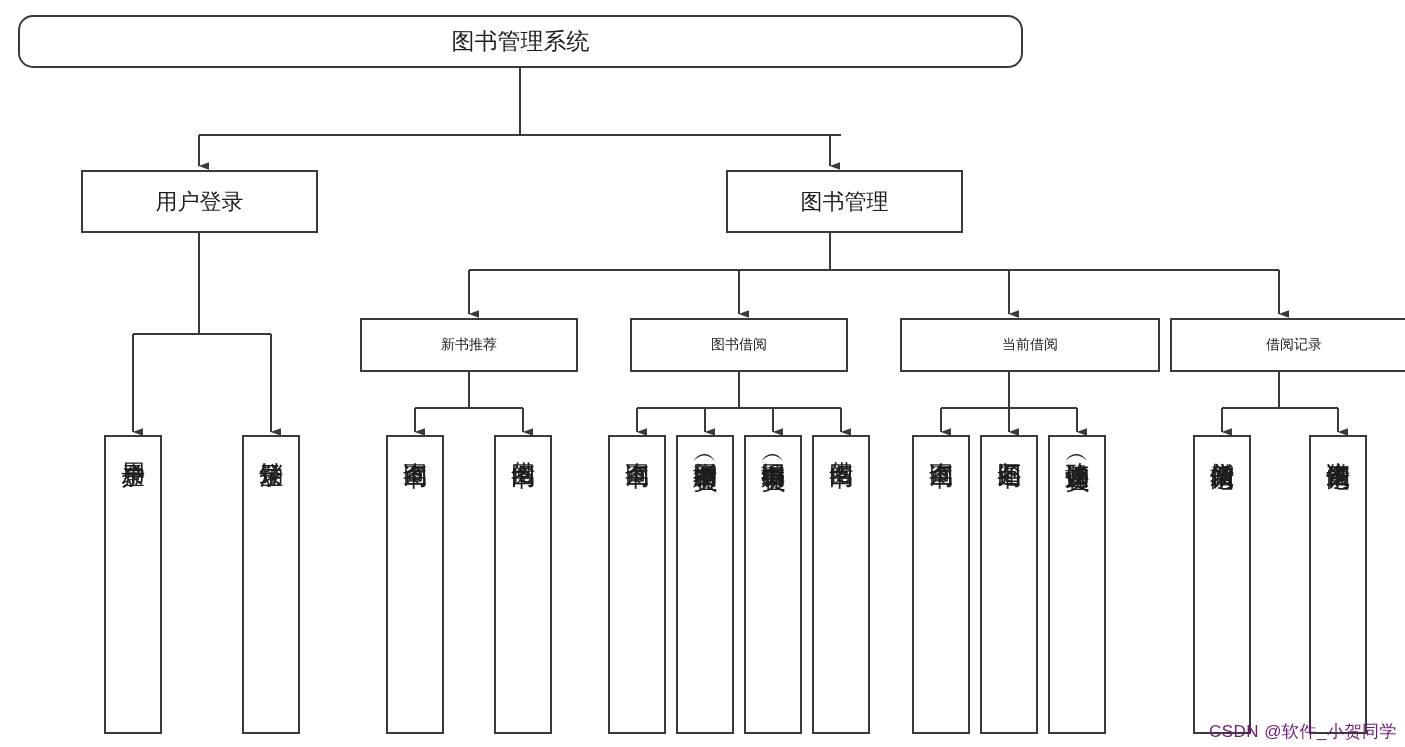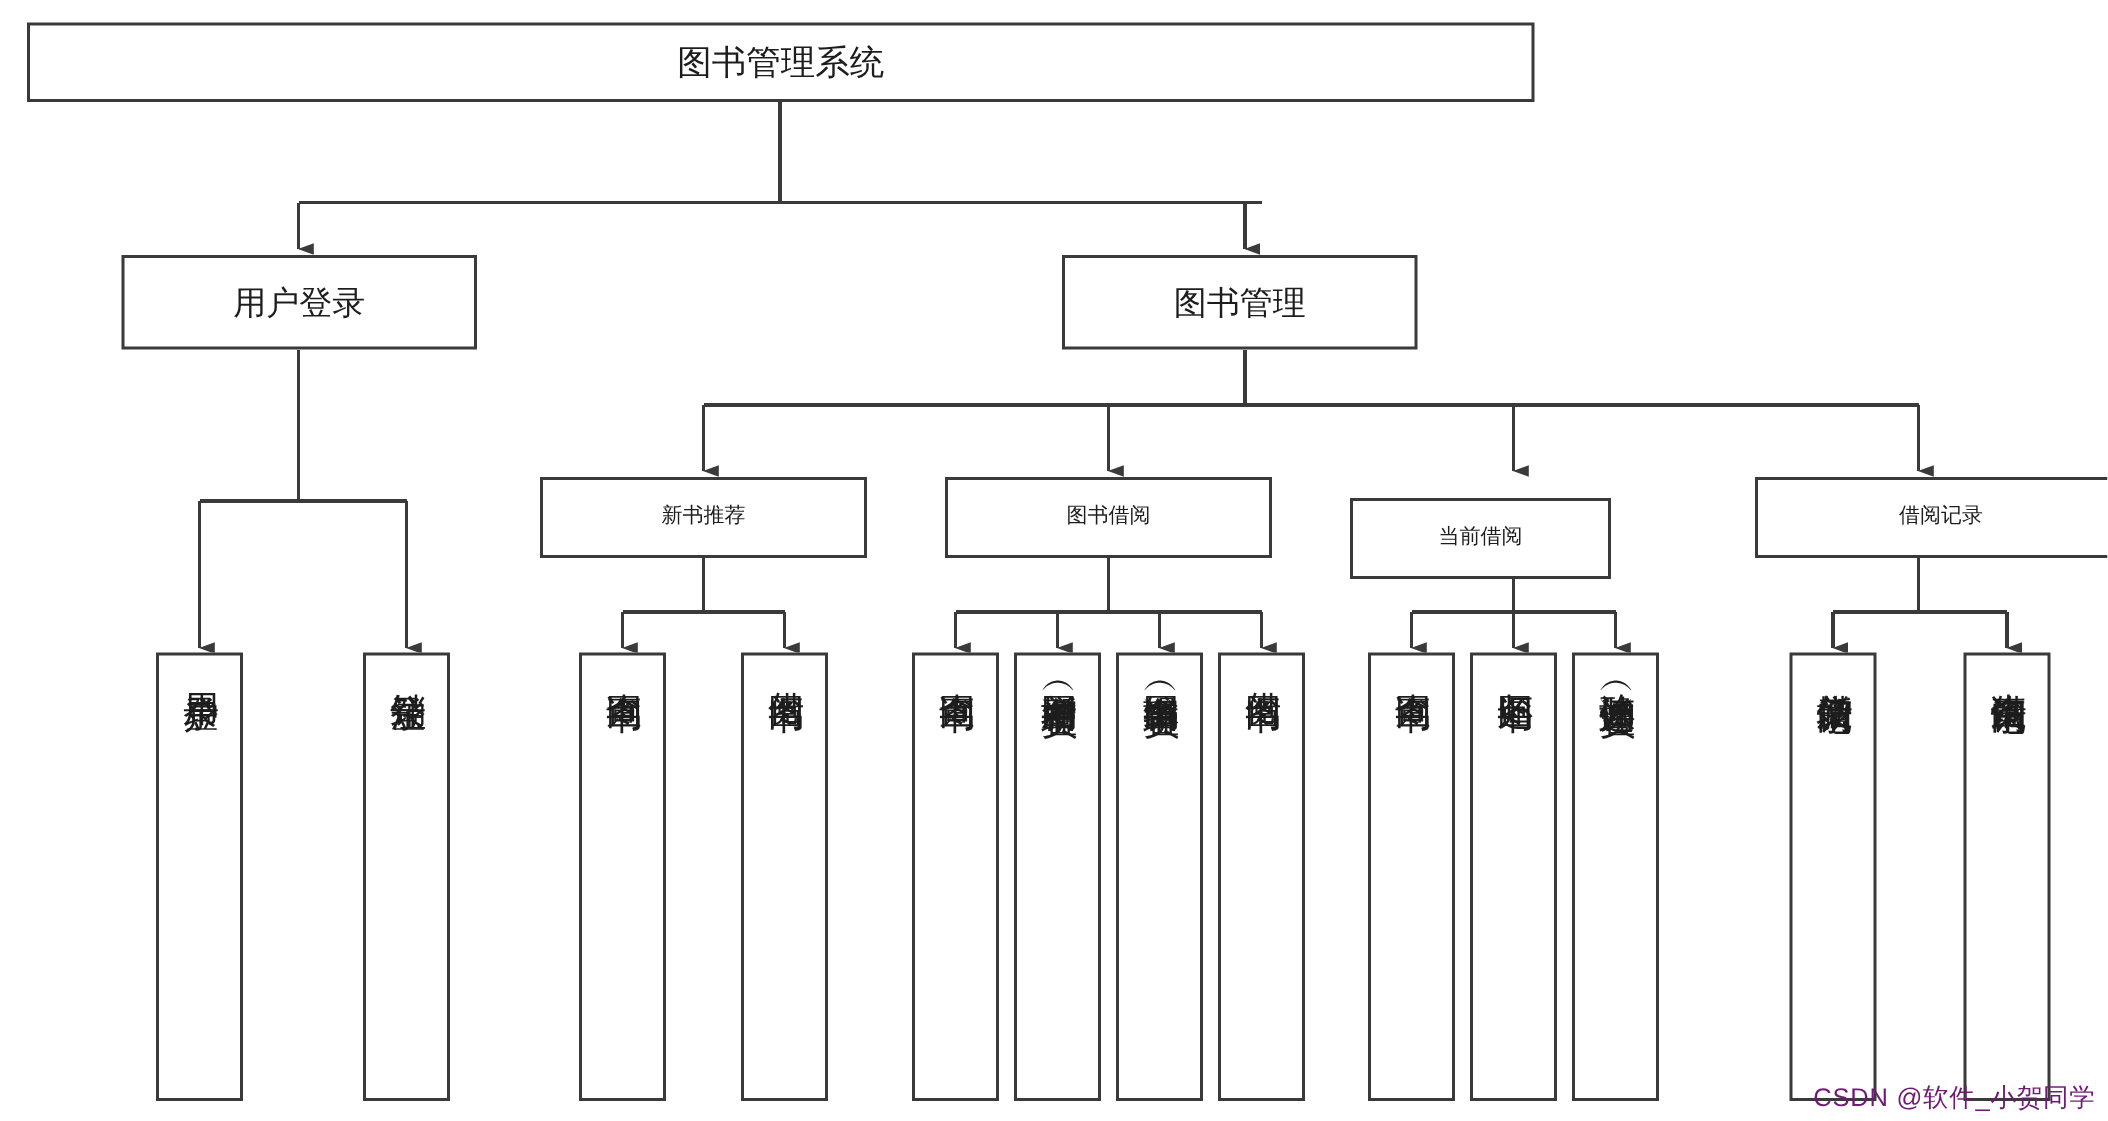--- a/index.html
+++ b/index.html
@@ -40,20 +40,21 @@
   }
   .node .label {
     display: block;
     text-align: center;
     line-height: 1.18;
     white-space: nowrap;
   }
   
   .lvl0 {
     border-width: 2px;
+    border-radius: 15px;
   }
   .lvl0 .label {
     font-size: 23px;
   }
   
   .lvl1 .label {
     font-size: 22px;
   }
   
   .lvl2 .label {
@@ -141,33 +142,33 @@
   </svg>
 
   <div class="node lvl0" style="left:18px; top:15px; width:1005px; height:53px;">
     <span class="label">图书管理系统</span>
   </div>
 
   <div class="node lvl1" style="left:81px; top:170px; width:237px; height:63px;">
     <span class="label">用户登录</span>
   </div>
 
-  <div class="node lvl1" style="left:708px; top:170px; width:237px; height:63px;">
+  <div class="node lvl1" style="left:726px; top:170px; width:237px; height:63px;">
     <span class="label">图书管理</span>
   </div>
 
   <div class="node lvl2" style="left:360px; top:318px; width:218px; height:54px;">
     <span class="label">新书推荐</span>
   </div>
 
   <div class="node lvl2" style="left:630px; top:318px; width:218px; height:54px;">
     <span class="label">图书借阅</span>
   </div>
 
-  <div class="node lvl2" style="left:900px; top:332px; width:174px; height:54px;">
+  <div class="node lvl2" style="left:900px; top:318px; width:260px; height:54px;">
     <span class="label">当前借阅</span>
   </div>
 
   <div class="node lvl2" style="left:1170px; top:318px; width:248px; height:54px;">
     <span class="label">借阅记录</span>
   </div>
 
   <div class="node leaf" style="left:104px; top:435px; width:58px; height:299px;">
     <span class="label">用户登录</span>
   </div>

